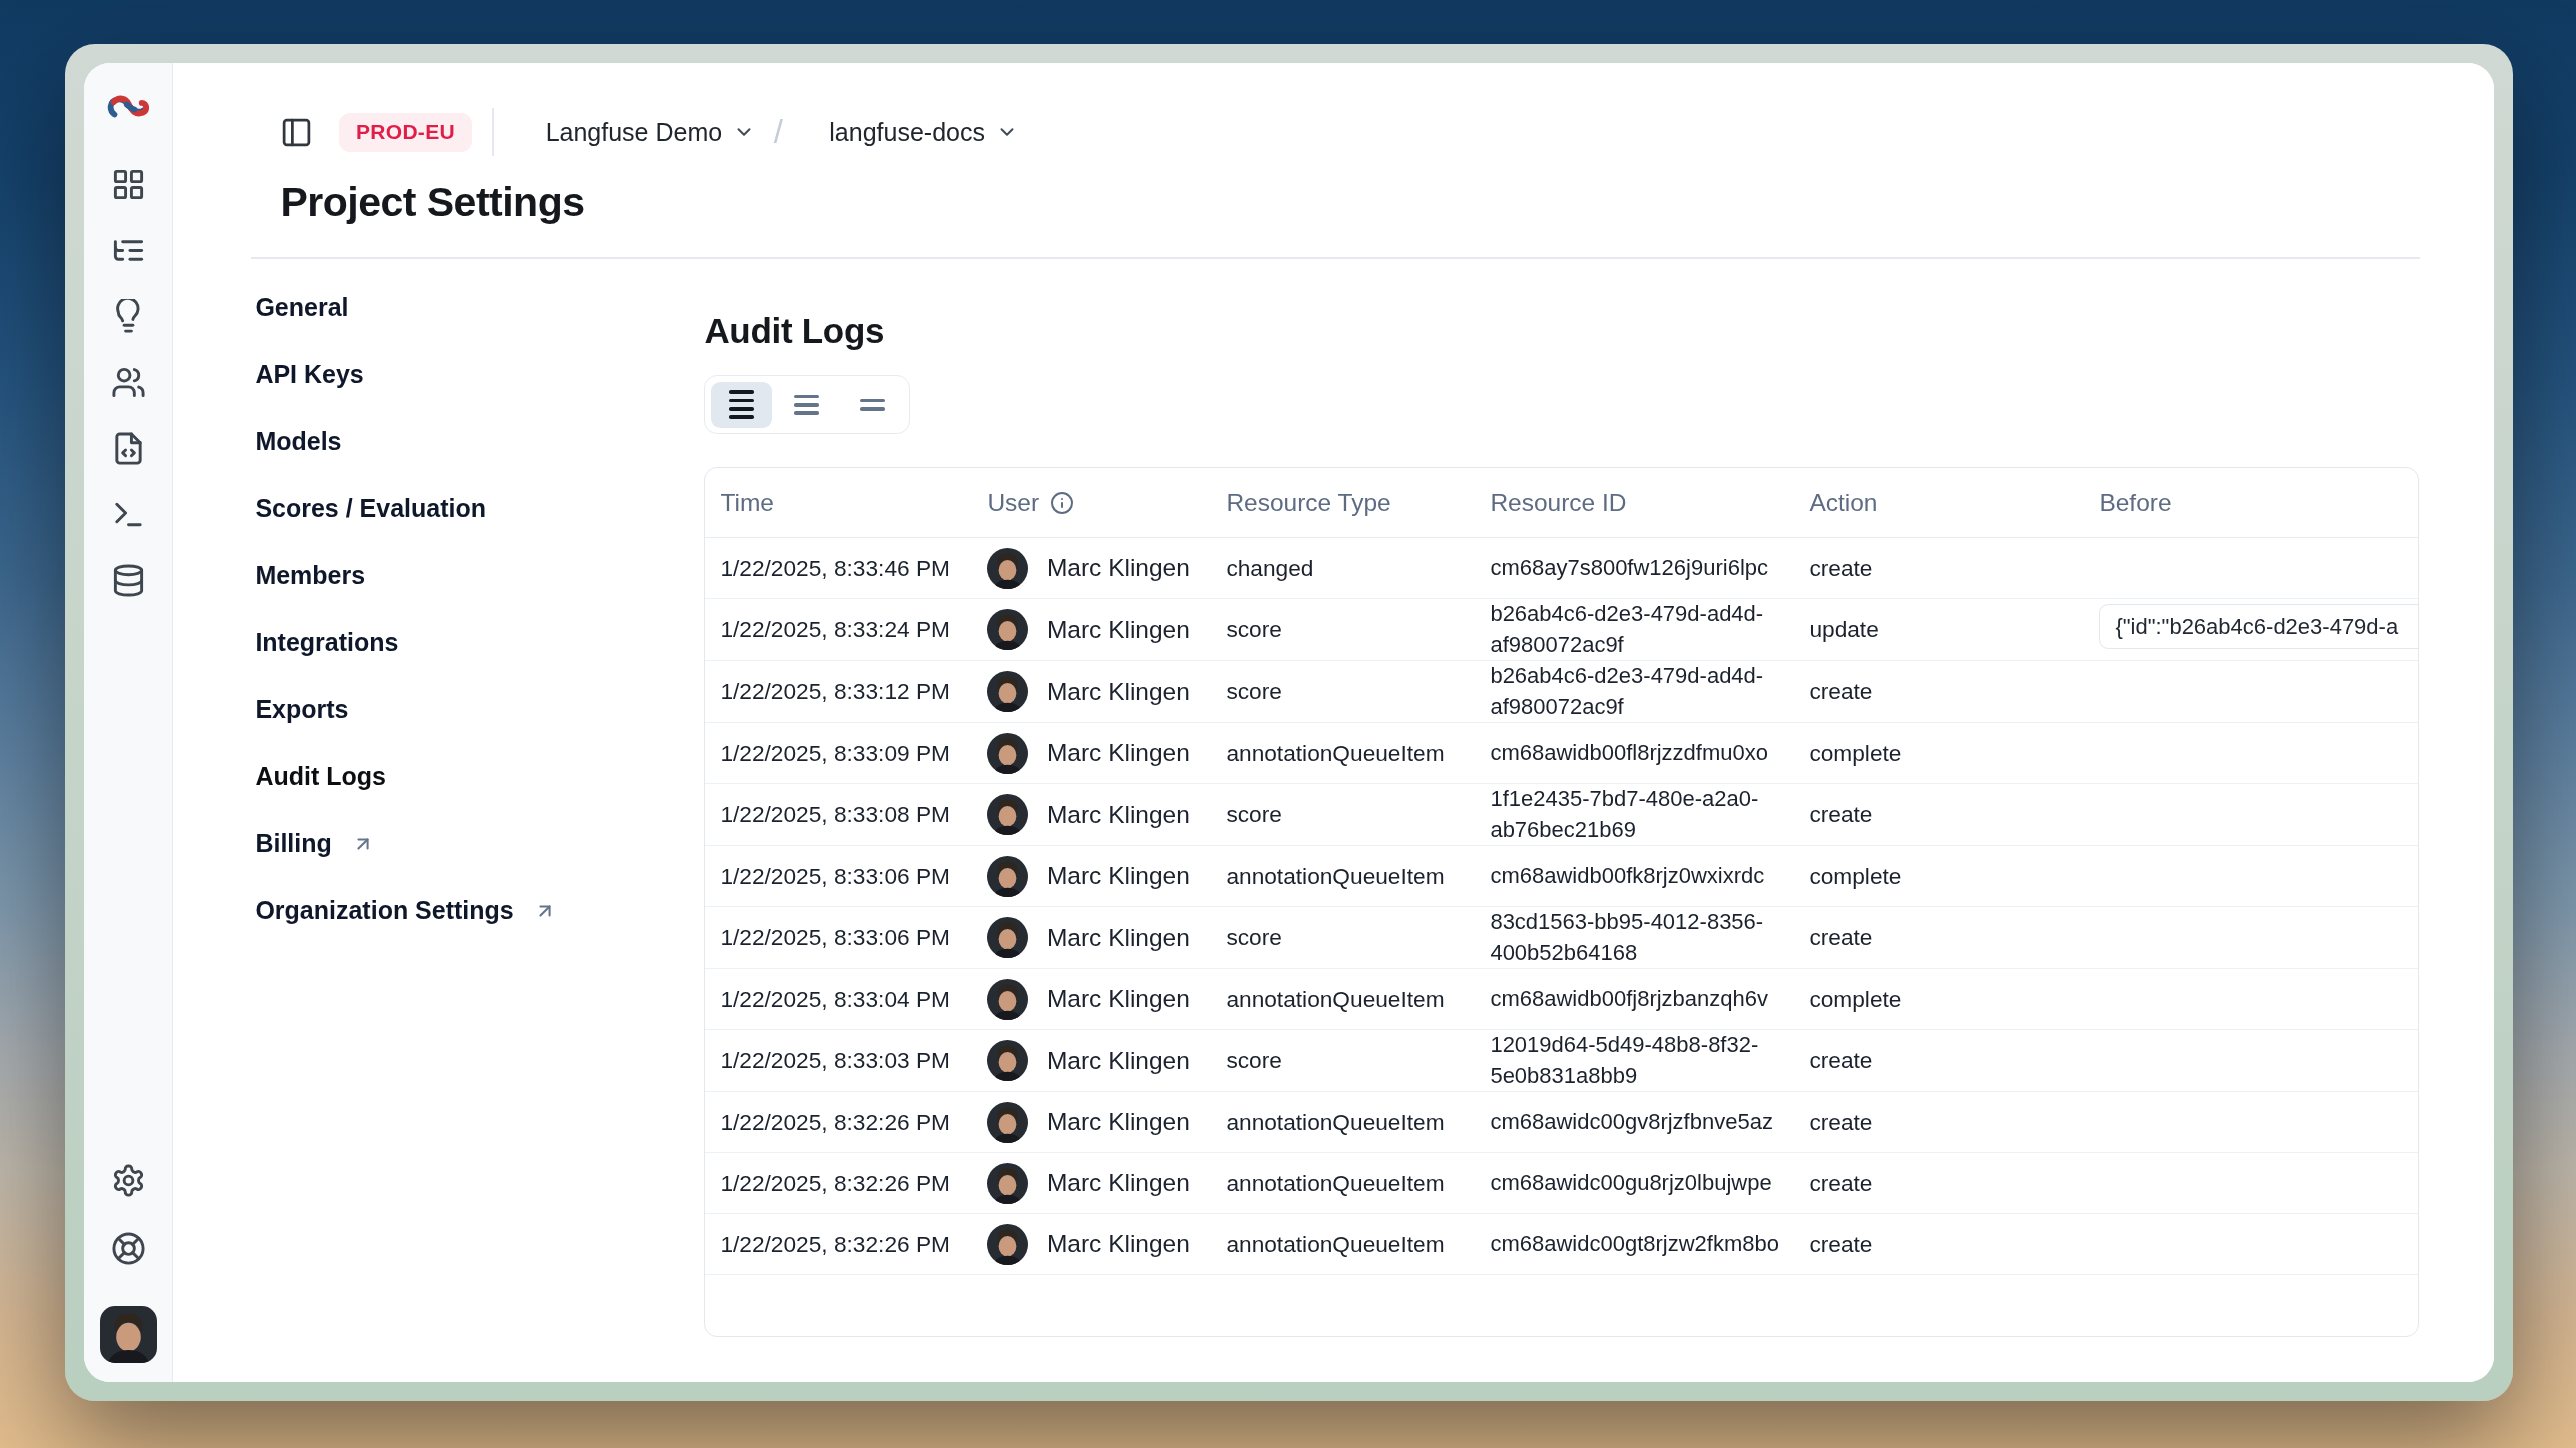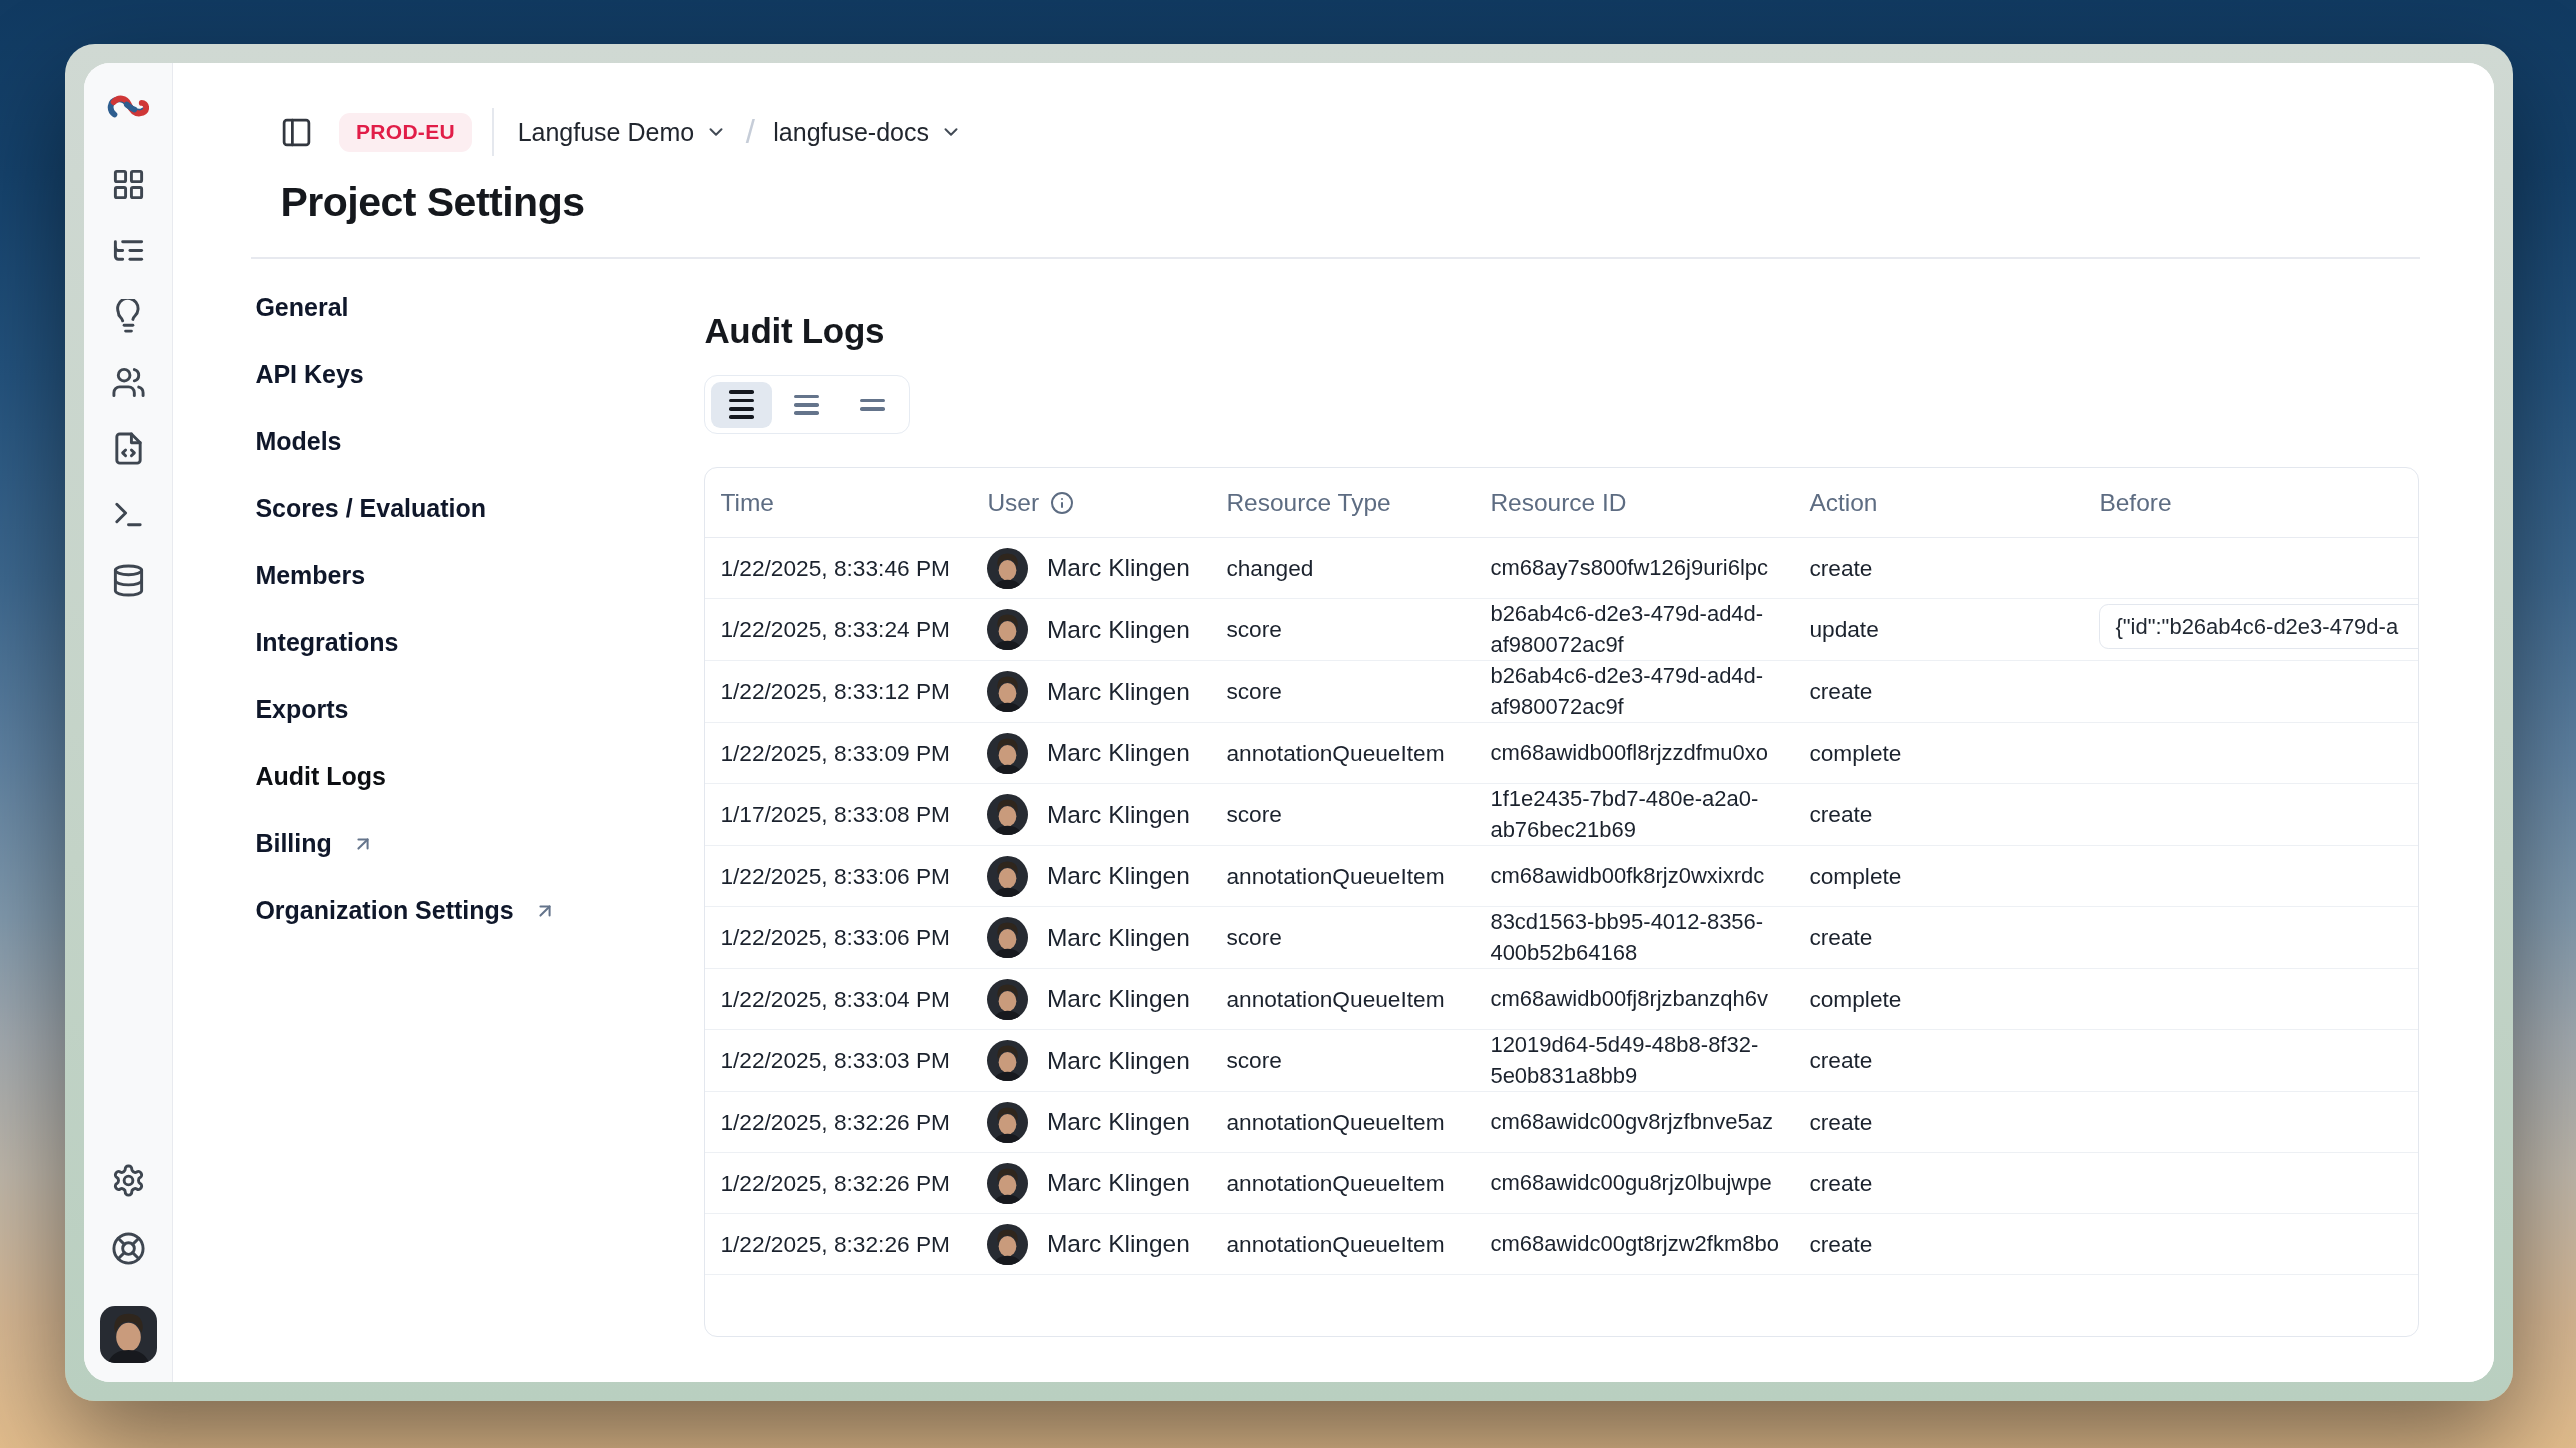--- a/index.html
+++ b/index.html
@@ -46,21 +46,21 @@
   .topbar { display:flex; align-items:center; margin:46px 0 0 107px; height:46px; }
   .panel-icon { width:33px; height:33px; color:#32373f; cursor:pointer; }
   .panel-icon svg { width:100%; height:100%; fill:none; stroke:currentColor; stroke-width:2; stroke-linecap:round; stroke-linejoin:round; }
   .env-badge {
     margin-left:26px; background:#fceef1; color:#e11d48;
     font-size:21px; font-weight:600; letter-spacing:0.3px;
     padding:7.4px 16.6px; border-radius:11px; cursor:default;
   }
   .vdivider { width:1.8px; height:48px; background:#e5e8ee; margin:0 24px 0 20.3px; }
   .crumb { display:flex; align-items:center; gap:11px; cursor:pointer; }
-  .crumb-label { font-size:25px; color:#21262e; font-weight:500; }
+  .crumb-label { font-size:25px; color:#21262e; font-weight:500;margin-left:28px; }
   .chev { width:22px; height:22px; color:#434b56; }
   .chev svg { width:100%; height:100%; fill:none; stroke:currentColor; stroke-width:2.2; stroke-linecap:round; stroke-linejoin:round; }
   .slash { font-size:33px; color:#c6cdd8; font-weight:300; margin:0 18.5px; }
 
   .page-title { margin:24px 0 0 107px; font-size:41px; font-weight:700; color:#15181d; letter-spacing:-0.5px; }
   .main-divider { height:1.8px; background:#e7e9ef; margin:31px 74px 0 78px; flex:0 0 auto; }
 
   .content-row { flex:1; display:flex; margin:0 0 0 82px; min-height:0; }
 
   
@@ -429,21 +429,21 @@
     </div>
     <div class="c c-rtype">annotationQueueItem</div>
     <div class="c c-rid">cm68awidb00fl8rjzzdfmu0xo</div>
     <div class="c c-action">complete</div>
     <div class="c c-before">
       
     </div>
   </div>
 
   <div class="trow grid-cols">
-    <div class="c c-time">1/17/2025, 8:33:08 PM</div>
+    <div class="c c-time">1/22/2025, 8:33:08 PM</div>
     <div class="c c-user">
       <span class="avatar-sm">
         <svg viewBox="0 0 44 44">
                         <rect width="44" height="44" fill="#272b32"></rect>
                         <ellipse cx="22" cy="24" rx="9.5" ry="11" fill="#c99b7c"></ellipse>
                         <path d="M11 17 Q11 6 22 6 Q33 6 33 17 L32 21 Q30 12 22 12 Q14 12 12 21 Z" fill="#2f261d"></path>
                         <path d="M6 44 Q10 34 22 34 Q34 34 38 44 Z" fill="#17191e"></path>
                       </svg>
       </span>
       <span class="uname">Marc Klingen</span>

